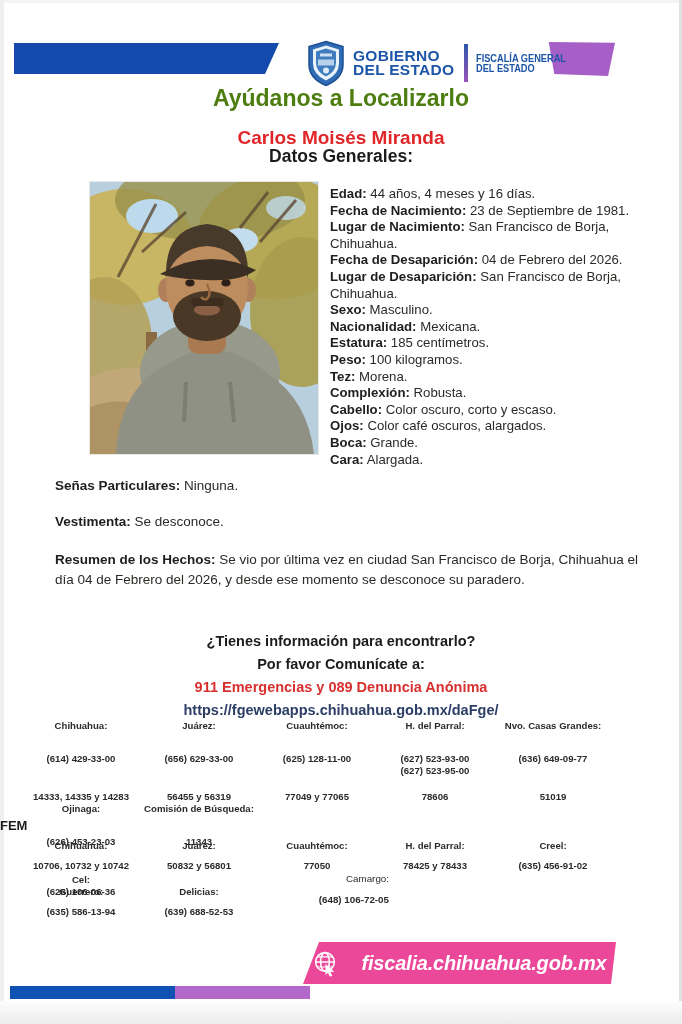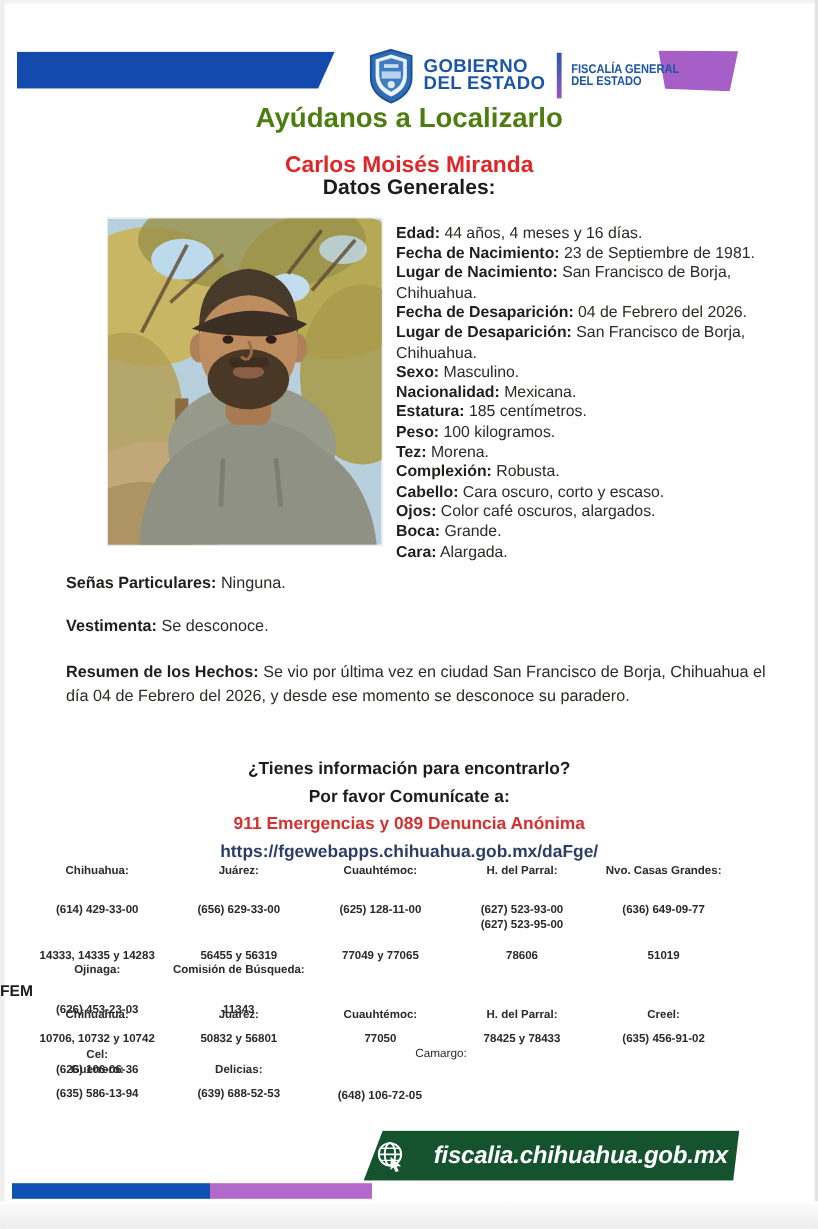--- a/index.html
+++ b/index.html
@@ -44,25 +44,25 @@
   .dir-th{font-weight:700;min-height:26px;line-height:12px;}
   .dir-r1{min-height:36px;padding-top:7px;line-height:12px;font-weight:600;}
   .dir-r2{padding-top:2px;line-height:12px;font-weight:600;}
   .pre{white-space:pre-line;}
   .fem-title{position:absolute;left:0;right:0;top:818px;font-size:13px;font-weight:700;color:#1d1c1a;}
   .dir2{top:840px;}
   .dir2 .dir-th{min-height:16px;}
   .dir2 .dir-r1{min-height:26px;padding-top:4px;}
   .camargo{position:absolute;left:244px;top:873px;width:145px;text-align:center;font-size:9.8px;color:#2a2a2a;}
   .camargo .c-label{font-weight:400;text-align:right;}
-  .camargo .c-value{margin-top:24px;font-weight:600;}
+  .camargo .c-value{margin-top:10px;font-weight:600;text-align:right;}
   
   .foot-blue{position:absolute;left:10px;top:986px;width:165px;height:13px;background:#0f52b4;}
   .foot-purple{position:absolute;left:175px;top:986px;width:135px;height:13px;background:#b269c9;}
-  .foot-navy{position:absolute;left:303px;top:942px;width:313px;height:42px;background:#14532d;
+  .foot-navy{position:absolute;left:303px;top:942px;width:313px;height:42px;background:#ec4899;
     clip-path:polygon(16px 0,100% 0,calc(100% - 5px) 100%,0 100%);
     display:flex;align-items:center;justify-content:center;gap:22px;}
   .foot-navy .site{color:#ffffff;font-size:20px;font-weight:700;font-style:italic;letter-spacing:-.2px;}
   .globe{width:27px;height:27px;}
   .reflection{position:absolute;left:0;right:0;top:1001px;height:23px;background:linear-gradient(#fdfdfd,#ececec);}
 </style>
 </head>
 <body>
 
 <div class="page">
@@ -134,21 +134,21 @@
     <div class="detail"><b>Fecha de Nacimiento:</b> <span>23 de Septiembre de 1981.</span></div>
     <div class="detail"><b>Lugar de Nacimiento:</b> <span>San Francisco de Borja, Chihuahua.</span></div>
     <div class="detail"><b>Fecha de Desaparición:</b> <span>04 de Febrero del 2026.</span></div>
     <div class="detail"><b>Lugar de Desaparición:</b> <span>San Francisco de Borja, Chihuahua.</span></div>
     <div class="detail"><b>Sexo:</b> <span>Masculino.</span></div>
     <div class="detail"><b>Nacionalidad:</b> <span>Mexicana.</span></div>
     <div class="detail"><b>Estatura:</b> <span>185 centímetros.</span></div>
     <div class="detail"><b>Peso:</b> <span>100 kilogramos.</span></div>
     <div class="detail"><b>Tez:</b> <span>Morena.</span></div>
     <div class="detail"><b>Complexión:</b> <span>Robusta.</span></div>
-    <div class="detail"><b>Cabello:</b> <span>Cara oscuro, corto y escaso.</span></div>
+    <div class="detail"><b>Cabello:</b> <span>Color oscuro, corto y escaso.</span></div>
     <div class="detail"><b>Ojos:</b> <span>Color café oscuros, alargados.</span></div>
     <div class="detail"><b>Boca:</b> <span>Grande.</span></div>
     <div class="detail"><b>Cara:</b> <span>Alargada.</span></div>
   </div>
 
   <div class="note note-senas">
     <b>Señas Particulares:</b>
     <span>Ninguna.</span>
   </div>
   <div class="note note-vestimenta">

